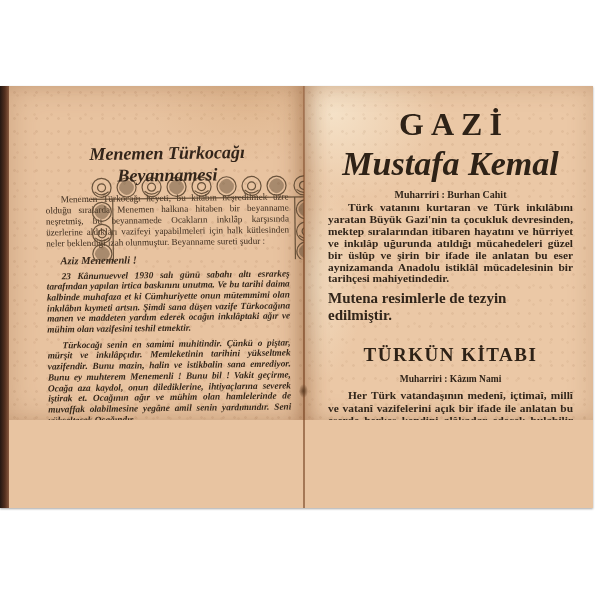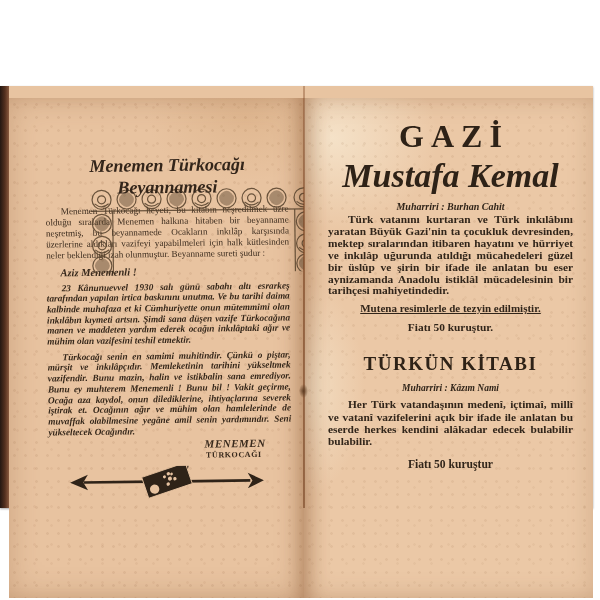--- a/index.html
+++ b/index.html
@@ -4,21 +4,21 @@
 <style>
   html,body{margin:0;padding:0;}
   body{width:600px;height:600px;background:#ffffff;font-family:"Liberation Serif","DejaVu Serif",serif;}
   .viewport{position:relative;width:600px;height:600px;background:#ffffff;overflow:hidden;}
 
   .book{position:absolute;left:0;top:86px;width:593px;height:422px;background:#e8c4a1;
         box-shadow:0 1px 2px rgba(0,0,0,.35);}
   .spine-edge{position:absolute;left:0;top:0;width:9px;height:100%;
         background:linear-gradient(to right,#241711,#54301f 55%,#8a5a3e);}
 
-  .page{position:absolute;top:12px;height:500px;overflow:hidden;box-sizing:border-box;}
+  .page{position:absolute;top:0;height:334px;overflow:hidden;box-sizing:border-box;}
   .page-left{left:9px;width:295px;background-color:#e8c3a0;
         background-image:
           radial-gradient(rgba(130,85,45,.10) 1px, transparent 1.5px),
           radial-gradient(rgba(130,85,45,.07) 1px, transparent 1.5px),
           radial-gradient(ellipse 140px 90px at 80% 4%, rgba(200,150,100,.25), transparent 70%);
         background-size:11px 13px,17px 19px,100% 100%;
         box-shadow:inset 0 0 30px rgba(125,75,38,.28), inset -14px 0 18px -10px rgba(120,65,30,.35);
         padding:56px 16px 0 36px;color:#38291c;}
   .page-right{left:304px;width:289px;background-color:#ebc8a6;
         background-image:
@@ -49,28 +49,28 @@
   .lp-signature{margin:2px 26px 0 0;text-align:right;}
   .lp-sig1{font-style:italic;font-weight:bold;font-size:11px;letter-spacing:.5px;}
   .lp-sig2{font-weight:bold;font-size:8px;letter-spacing:.6px;margin-top:1px;margin-right:4px;}
   .lp-divider{margin:6px 0 0 2px;width:232px;height:34px;}
 
   
   .rp-title-gazi{margin:0;text-align:center;font-weight:bold;font-size:32px;line-height:36px;
         letter-spacing:7px;padding-left:7px;color:#2e2217;}
   .rp-title-mk{margin:2px 0 0 0;text-align:center;font-style:italic;font-weight:bold;
         font-size:34px;line-height:40px;color:#2e2217;}
-  .rp-author{margin:5px 0 0 0;text-align:center;font-style:italic;font-weight:bold;font-size:10px;}
+  .rp-author{margin:5px 0 0 0;text-align:center;font-weight:bold;font-size:10px;}
   .rp-desc{margin:2px 0 0 0;font-weight:bold;font-size:11.4px;line-height:11.9px;
         text-align:justify;text-indent:20px;}
-  .rp-note{margin:5px 0 0 0;text-align:center;font-weight:bold;font-size:11px;text-decoration:underline;}
+  .rp-note{margin:5px 0 0 0;font-weight:bold;font-size:15px;}
   .rp-price{margin:7px 0 0 0;text-align:center;font-weight:bold;font-size:11.4px;}
   .rp-title-tk{margin:14px 0 0 0;text-align:center;font-weight:bold;font-size:19px;line-height:33px;
         letter-spacing:1.5px;color:#2e2217;}
-  .rp-author2{margin:3px 0 0 0;text-align:center;font-style:italic;font-weight:bold;font-size:9.5px;}
+  .rp-author2{margin:3px 0 0 0;text-align:center;font-weight:bold;font-size:9.5px;}
   .rp-desc2{margin:5px 0 0 0;font-weight:bold;font-size:11.4px;line-height:12.3px;
         text-align:justify;text-indent:20px;}
   .rp-price2{margin:10px 0 0 0;text-align:center;font-weight:bold;font-size:11.6px;}
 </style>
 </head>
 <body>
 
 <div class="viewport">
   <div class="book">
     <div class="spine-edge"></div>
@@ -149,21 +149,20 @@
         </svg>
       </div>
     </div>
 
     <div class="page page-right">
       <h1 class="rp-title-gazi">GAZİ</h1>
       <h1 class="rp-title-mk">Mustafa Kemal</h1>
       <p class="rp-author">Muharriri : Burhan Cahit</p>
       <p class="rp-desc">Türk vatanını kurtaran ve Türk inkılâbını yaratan Büyük Gazi'nin ta çocukluk devresinden, mektep sıralarından itibaren hayatını ve hürriyet ve inkılâp uğurunda atıldığı mücahedeleri güzel bir üslûp ve şirin bir ifade ile anlatan bu eser aynizamanda Anadolu istiklâl mücadelesinin bir tarihçesi mahiyetindedir.</p>
       <p class="rp-note">Mutena resimlerle de tezyin edilmiştir.</p>
-      <p class="rp-price">Fiatı 50 kuruştur.</p>
 
       <h1 class="rp-title-tk">TÜRKÜN KİTABI</h1>
       <p class="rp-author2">Muharriri : Kâzım Nami</p>
       <p class="rp-desc2">Her Türk vatandaşının medenî, içtimaî, millî ve vatanî vazifelerini açık bir ifade ile anlatan bu eserde herkes kendini alâkadar edecek bulabilir bulabilir.</p>
       <p class="rp-price2">Fiatı 50 kuruştur</p>
     </div>
 
     <div class="gutter-line"></div>
     <div class="gutter-spot"></div>
   </div>

